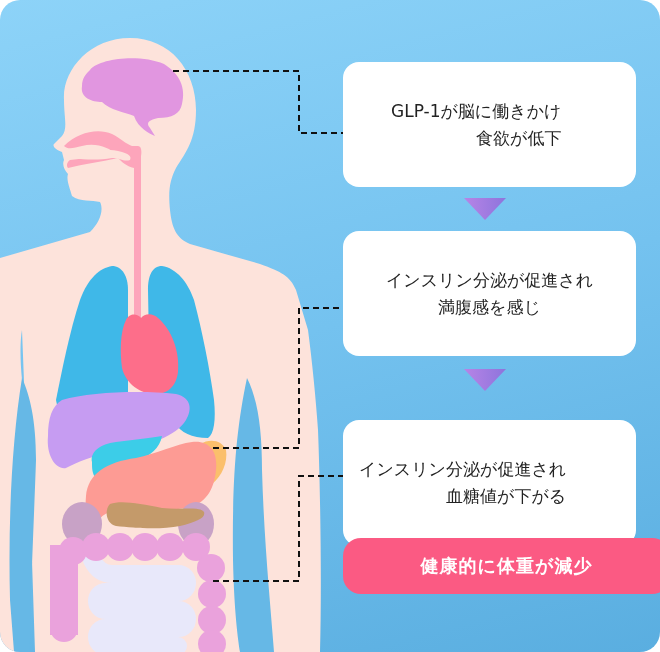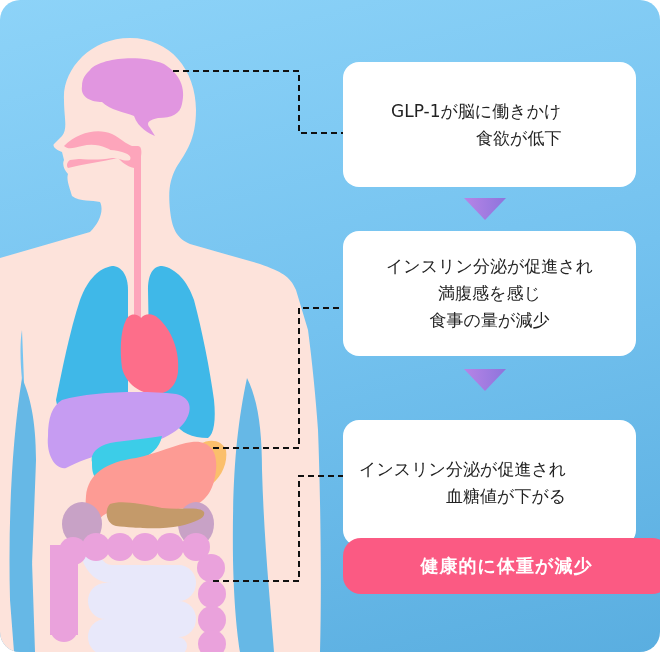--- a/index.html
+++ b/index.html
@@ -104,21 +104,20 @@
     <div class="lines">
       <span>GLP-1が脳に働きかけ</span>
       <span>食欲が低下</span>
     </div>
   </div>
 
   <div class="box box2">
     <div class="lines">
       <span>インスリン分泌が促進され</span>
       <span>満腹感を感じ</span>
-      <span>食事の量が減少</span>
     </div>
   </div>
 
   <div class="box box3">
     <div class="lines">
       <span>インスリン分泌が促進され</span>
       <span>血糖値が下がる</span>
     </div>
   </div>
 

